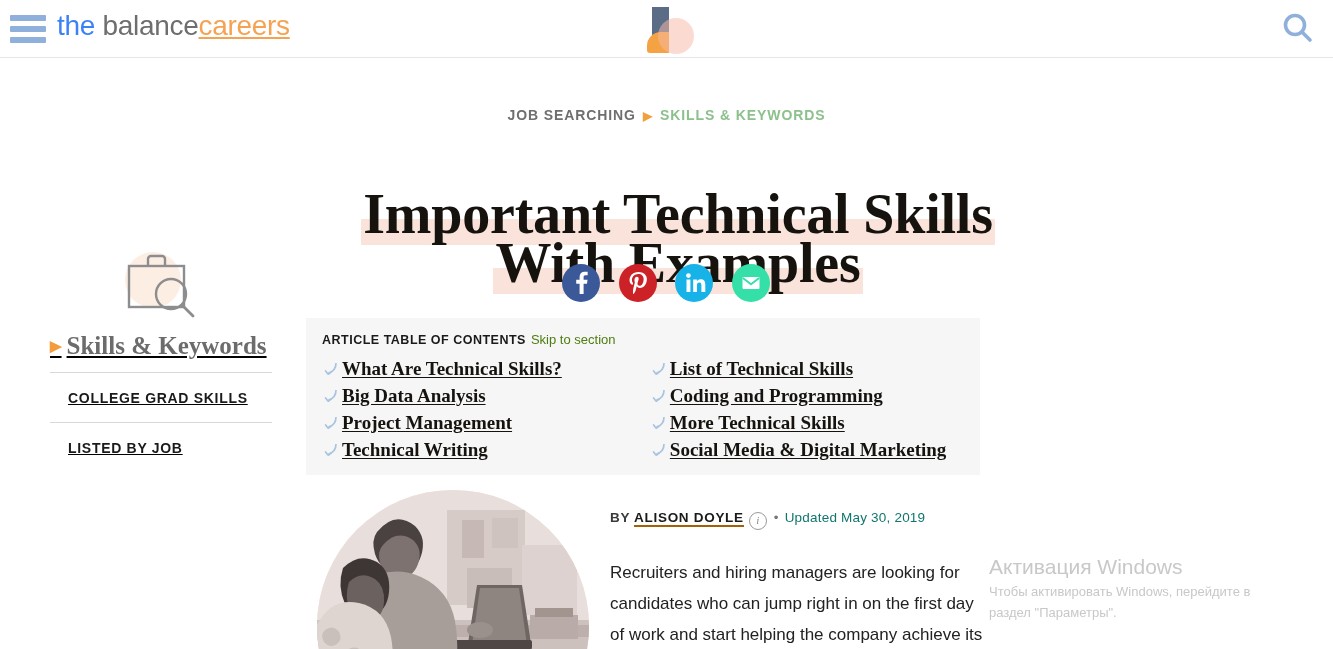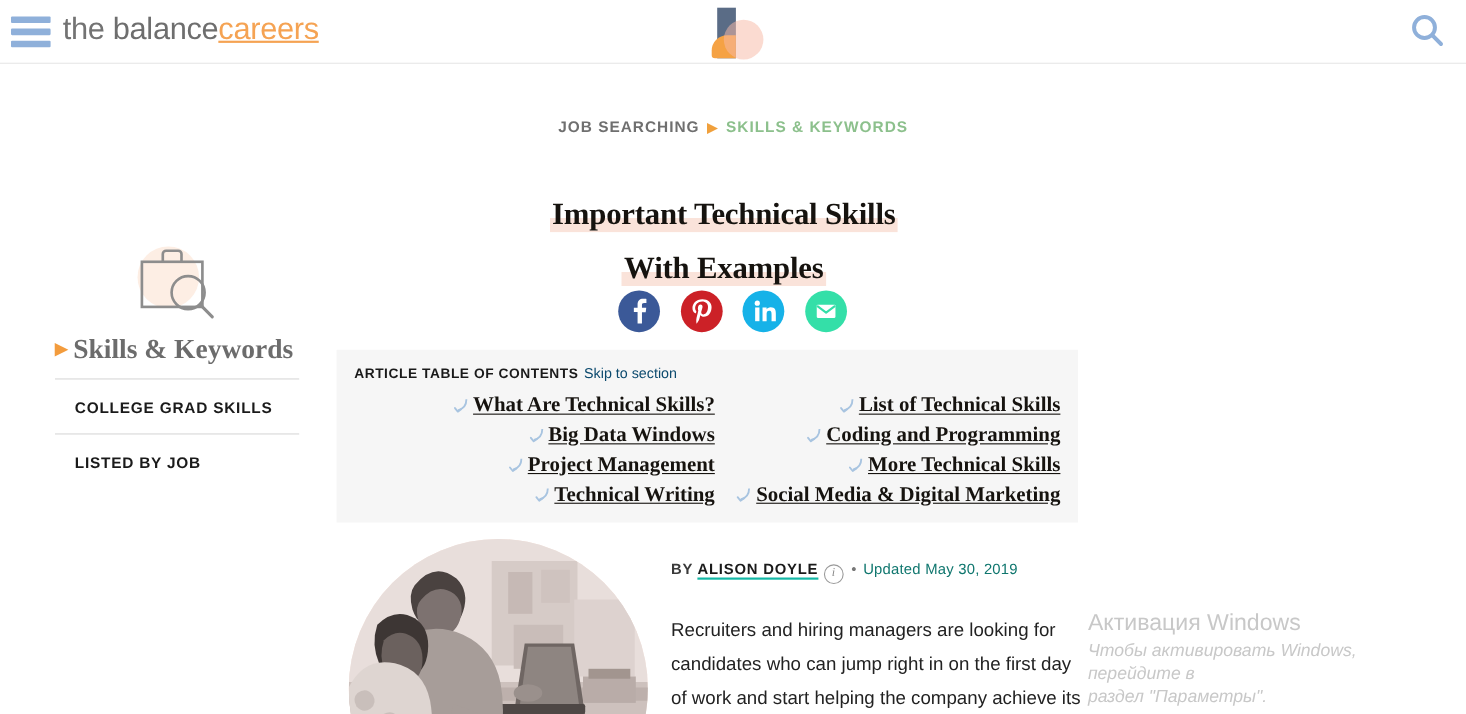--- a/index.html
+++ b/index.html
@@ -39,21 +39,21 @@
     margin-bottom: 5px;
     border-radius: 1px;
   }
   .brand {
     position: absolute;
     left: 57px; top: 10px;
     font-size: 28px;
     letter-spacing: -0.3px;
     white-space: nowrap;
   }
-  .brand .b-the { color: #737373; font-weight: 400; }
+  .brand .b-the { color: #3b82f6; font-weight: 400; }
   .brand .b-balance { color: #6e6e6e; font-weight: 400; }
   .brand .b-careers { color: #f5a353; font-weight: 400; text-decoration: underline; }
 
   .center-logo {
     position: absolute;
     left: 640px; top: 2px;
     width: 56px; height: 54px;
   }
   .cl-bar {
     position: absolute;
@@ -80,22 +80,23 @@
   .search-btn {
     position: absolute;
     right: 14px; top: 8px;
     width: 42px; height: 42px;
     cursor: pointer;
   }
 
   
   .sidebar {
     position: absolute;
-    left: 50px; top: 220px;
+    left: 50px; top: 248px;
     width: 222px;
+    text-decoration: underline;
   }
   .sb-icon-wrap {
     position: relative;
     height: 78px;
     margin-bottom: 6px;
   }
   .sb-icon-circle {
     position: absolute;
     left: 75px; top: 4px;
     width: 56px; height: 56px;
@@ -139,25 +140,25 @@
     font-size: 14px;
     font-weight: 700;
     letter-spacing: 0.9px;
   }
   .bc-parent { color: #6f6f6f; }
   .bc-arrow { color: #f0a03c; font-size: 12px; margin: 0 7px; }
   .bc-current { color: #8cc08c; }
 
   .article-title {
     position: absolute;
-    left: 308px; top: 152px;
+    left: 328px; top: 152px;
     width: 700px;
     text-align: center;
     font-family: "Liberation Serif", serif;
-    font-size: 28px;
+    font-size: 56px;
     font-weight: 700;
     line-height: 49px;
     color: #16130f;
     letter-spacing: -0.2px;
   }
   .article-title .hl {
     background: linear-gradient(to top, #fae3da 0%, #fae3da 42%, rgba(250,227,218,0) 42%);
     padding: 0 2px;
   }
 
@@ -195,34 +196,33 @@
   .toc-head {
     font-size: 12.5px;
     font-weight: 700;
     letter-spacing: 0.5px;
     color: #1a1a1a;
     margin-bottom: 8px;
   }
   .toc-head .skip {
     font-weight: 400;
     letter-spacing: 0;
-    color: #0c4a6e;
+    color: #4d7c0f;
     font-size: 13px;
     margin-left: 5px;
   }
   .toc-cols {
     display: flex;
   }
   .toc-col { width: 50%; }
   .toc-col:first-child { width: 335px; }
   .toc-link-row {
     display: flex;
     align-items: center;
     height: 27px;
-    justify-content: flex-end;
   }
   .toc-arrow {
     width: 20px;
     flex: 0 0 20px;
     color: #a8c4e0;
     display: block;
   }
   .toc-link {
     font-family: "Liberation Serif", serif;
     font-size: 19px;
@@ -263,21 +263,21 @@
     font-size: 13.5px;
     color: #3a3a3a;
     letter-spacing: 0.2px;
     white-space: nowrap;
   }
   .byline .by-label { font-weight: 700; letter-spacing: 0.7px; }
   .byline .author {
     font-weight: 700;
     letter-spacing: 0.7px;
     color: #1a1a1a;
-    border-bottom: 2px solid #14b8a6;
+    border-bottom: 2px solid #a16207;
     cursor: pointer;
   }
   .info-icon {
     display: inline-block;
     width: 16px; height: 16px;
     border: 1px solid #9a9a9a;
     border-radius: 50%;
     text-align: center;
     line-height: 15px;
     font-family: "Liberation Serif", serif;
@@ -306,24 +306,23 @@
     left: 989px; top: 553px;
     width: 330px;
     pointer-events: none;
   }
   .wa-title {
     font-size: 21px;
     color: #c8c8c8;
     line-height: 28px;
   }
   .wa-sub {
-    font-size: 16px;
+    font-size: 13px;
     color: #c8c8c8;
     line-height: 21px;
-    font-style: italic;
   }
 </style>
 </head>
 <body>
 
 <div class="site-header">
 
   <div class="hamburger">
     <span></span>
     <span></span>
@@ -413,21 +412,21 @@
             <path d="M13 3 C13 10 9 12 5.4 13" fill="none" stroke="#a8c4e0" stroke-width="1.7"></path>
             <path d="M2.6 11 L5.2 14.2 L8.2 12.1" fill="none" stroke="#a8c4e0" stroke-width="1.7" stroke-linecap="round" stroke-linejoin="round"></path>
           </svg>
         <span class="toc-link">What Are Technical Skills?</span>
       </div>
       <div class="toc-link-row">
         <svg class="toc-arrow" width="18" height="18" viewBox="0 0 18 18">
             <path d="M13 3 C13 10 9 12 5.4 13" fill="none" stroke="#a8c4e0" stroke-width="1.7"></path>
             <path d="M2.6 11 L5.2 14.2 L8.2 12.1" fill="none" stroke="#a8c4e0" stroke-width="1.7" stroke-linecap="round" stroke-linejoin="round"></path>
           </svg>
-        <span class="toc-link">Big Data Windows</span>
+        <span class="toc-link">Big Data Analysis</span>
       </div>
       <div class="toc-link-row">
         <svg class="toc-arrow" width="18" height="18" viewBox="0 0 18 18">
             <path d="M13 3 C13 10 9 12 5.4 13" fill="none" stroke="#a8c4e0" stroke-width="1.7"></path>
             <path d="M2.6 11 L5.2 14.2 L8.2 12.1" fill="none" stroke="#a8c4e0" stroke-width="1.7" stroke-linecap="round" stroke-linejoin="round"></path>
           </svg>
         <span class="toc-link">Project Management</span>
       </div>
       <div class="toc-link-row">
         <svg class="toc-arrow" width="18" height="18" viewBox="0 0 18 18">

